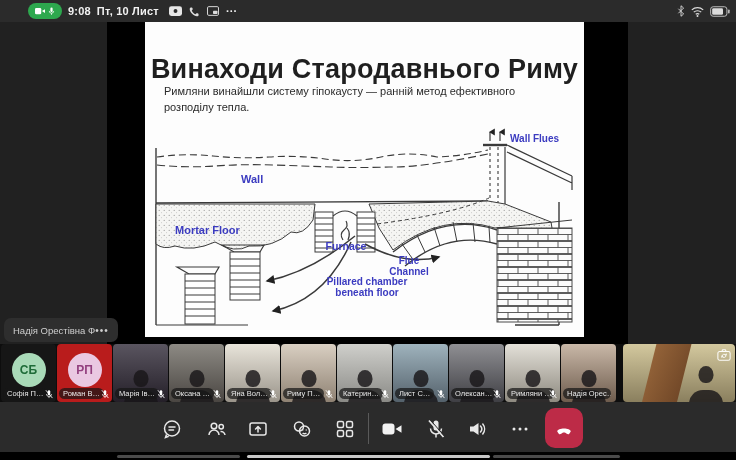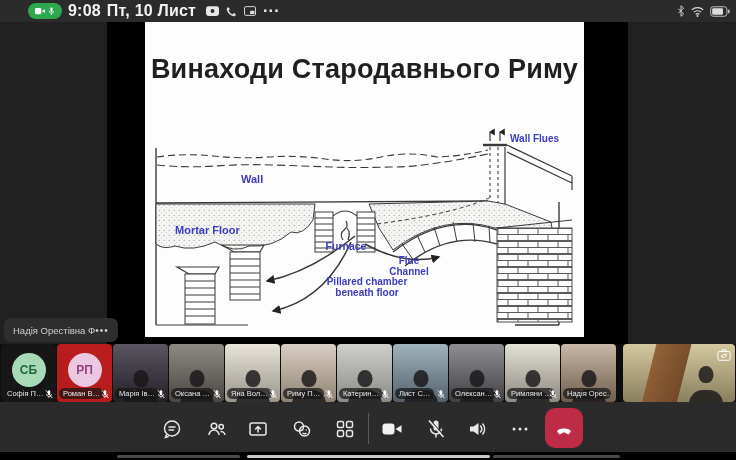--- a/index.html
+++ b/index.html
@@ -5,21 +5,21 @@
   html,body{margin:0;padding:0;}
   body{
     width:736px;height:460px;position:relative;overflow:hidden;
     background:#000;font-family:"Liberation Sans","DejaVu Sans",sans-serif;
     -webkit-font-smoothing:antialiased;
   }
   
   .statusbar{position:absolute;left:0;top:0;width:736px;height:22px;background:#2b2b2b;z-index:30;}
   .sb-left{position:absolute;left:28px;top:0;height:22px;display:flex;align-items:center;gap:6px;}
   .privacy-pill{display:flex;align-items:center;gap:3px;background:#2da84e;border-radius:10px;padding:2px 7px;height:12px;}
-  .sb-text{color:#f2f2f2;font-size:16px;font-weight:700;letter-spacing:.2px;}
+  .sb-text{color:#f2f2f2;font-size:11px;font-weight:700;letter-spacing:.2px;}
   .sb-icons{display:flex;align-items:center;gap:7px;margin-left:4px;}
   .sb-right{position:absolute;right:6px;top:0;height:22px;display:flex;align-items:center;gap:6px;}
   .sicon{display:inline-flex;align-items:center;justify-content:center;}
   
   .stage{position:absolute;left:0;top:22px;width:736px;height:322px;background:#212121;}
   .share-letterbox{position:absolute;left:107px;top:0;width:521px;height:322px;background:#000;}
   .slide{position:absolute;left:38px;top:0;width:439px;height:315px;background:#fdfdfd;color:#1c1c1c;}
   .slide-title{position:absolute;left:0;top:32px;width:100%;text-align:center;font-size:27px;font-weight:600;letter-spacing:.2px;color:#1f1f1f;}
   .slide-body{position:absolute;left:19px;top:62px;width:402px;font-size:11px;line-height:1.45;color:#2a2a2a;}
   .diagram{position:absolute;left:8px;top:102px;}
@@ -123,20 +123,21 @@
           <rect x="21.6" y="4" width="2" height="5" rx="1" fill="#bdbdbd"></rect>
         </svg>
     </span>
   </div>
 </div>
 
 <div class="stage">
   <div class="share-letterbox">
     <div class="slide">
       <div class="slide-title">Винаходи Стародавнього Риму</div>
+      <div class="slide-body">Римляни винайшли систему гіпокаусту — ранній метод ефективного розподілу тепла.</div>
 
       <svg class="diagram" width="422" height="208" viewBox="0 0 422 208">
         <defs>
           <marker id="arr" markerWidth="7" markerHeight="7" refX="5" refY="3" orient="auto">
               <path d="M0,0 L6,3 L0,6 z" fill="#222"></path>
             </marker>
           <marker id="arrUp" markerWidth="6" markerHeight="6" refX="3" refY="1" orient="auto">
               <path d="M0,5 L3,0 L6,5 z" fill="#222"></path>
             </marker>
           <pattern id="stip" width="5" height="5" patternUnits="userSpaceOnUse">

